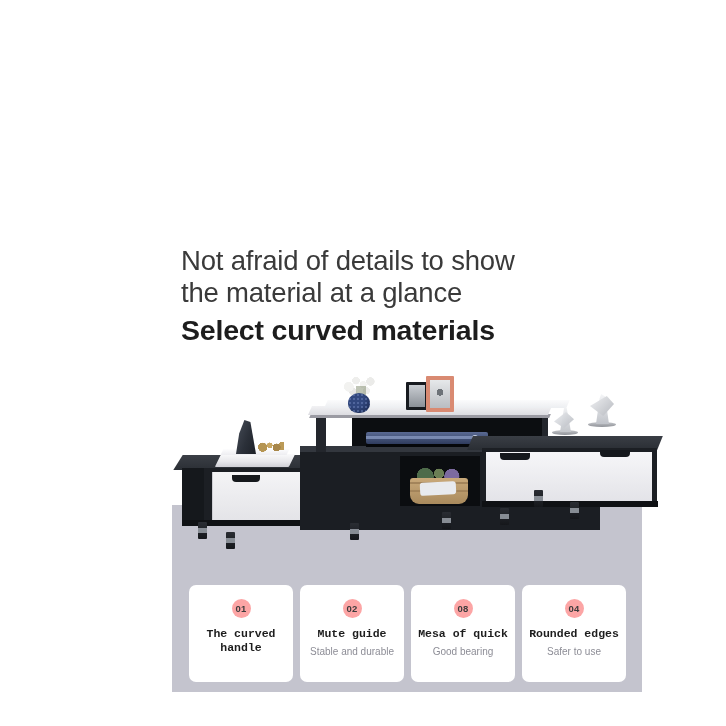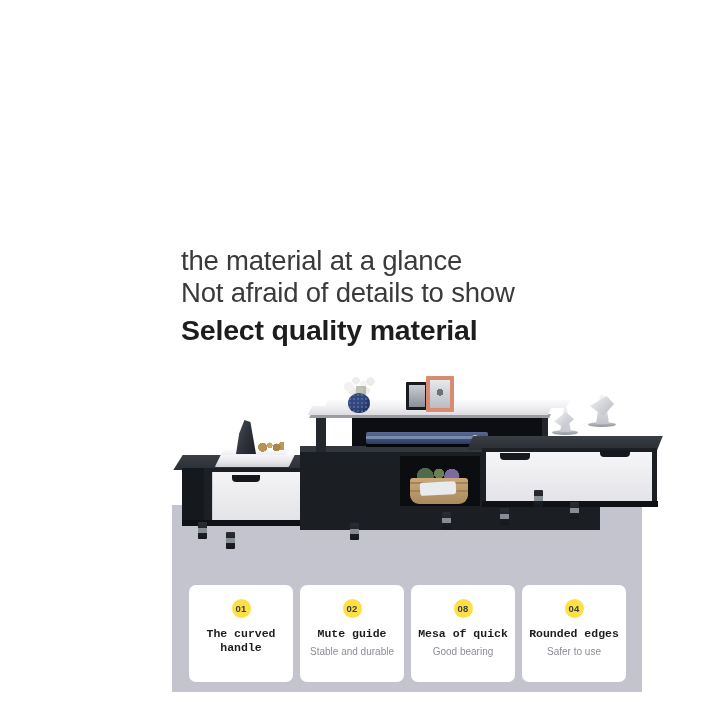--- a/index.html
+++ b/index.html
@@ -48,21 +48,21 @@
   .card{
     width:104px;height:97px;
     background:#ffffff;
     border-radius:7px;
     display:flex;flex-direction:column;align-items:center;
     padding-top:14px;
     box-sizing:border-box;
   }
   .badge{
     width:19px;height:19px;border-radius:50%;
-    background:#fde047;
+    background:#fca5a5;
     color:#3c3c3c;
     font-size:9.5px;font-weight:700;
     display:flex;align-items:center;justify-content:center;
     letter-spacing:0.2px;
   }
   .card-title{
     margin-top:9px;
     font-size:11.5px;font-weight:700;color:#1d1d1d;
     text-align:center;line-height:13.5px;
     padding:0 4px;
@@ -224,23 +224,23 @@
   .fig2-wing{left:420px;top:36px;width:24px;height:20px;
       background:linear-gradient(135deg,#f0f1f3 0%,#b6b9bf 100%);
       clip-path:polygon(70% 0,100% 40%,55% 100%,0 50%);}
 </style>
 </head>
 <body>
 
 <div id="stage">
 
   <div class="headline">
+    <div class="hl-line">Not afraid of details to show</div>
     <div class="hl-line">the material at a glance</div>
-    <div class="hl-line">Not afraid of details to show</div>
-    <div class="hl-bold">Select quality material</div>
+    <div class="hl-bold">Select curved materials</div>
   </div>
 
   <div class="gray-panel"></div>
 
   <div class="furniture">
 
     <div class="fx left-cab-top"></div>
     <div class="fx left-cab-body"></div>
     <div class="fx left-cab-side"></div>
     <div class="fx left-drawer"></div>

